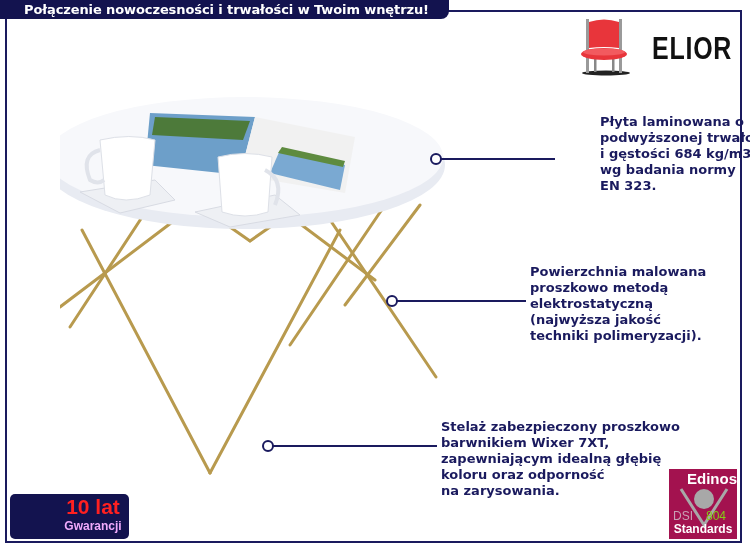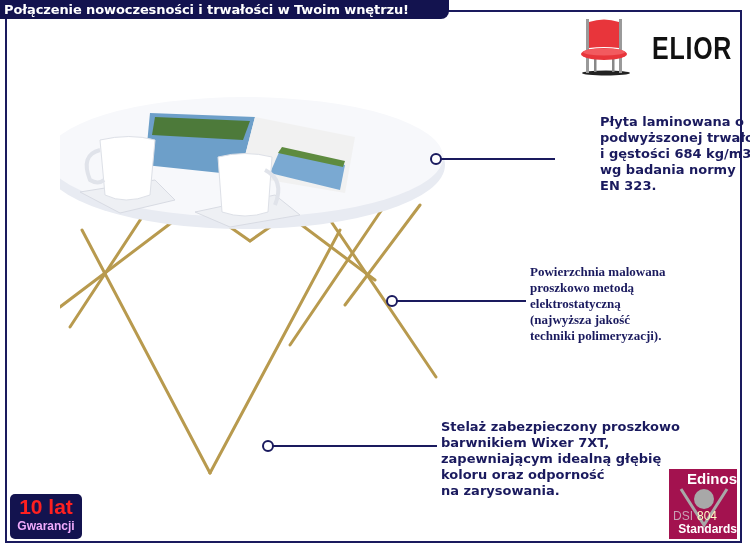--- a/index.html
+++ b/index.html
@@ -4,36 +4,36 @@
 <style>
   html, body { margin:0; padding:0; }
   body { width:750px; height:550px; position:relative; background:#ffffff; overflow:hidden;
          font-family:"DejaVu Sans", sans-serif; color:#1a1a5e; }
   .frame-left { position:absolute; left:5px; top:18px; width:2px; height:525px; background:#1a1a5e; }
   .frame-top { position:absolute; left:440px; top:10px; width:302px; height:2px; background:#1a1a5e; }
   .frame-right { position:absolute; left:740px; top:10px; width:2px; height:533px; background:#1a1a5e; }
   .frame-bottom { position:absolute; left:5px; top:541px; width:737px; height:2px; background:#1a1a5e; }
   .title-bar { position:absolute; left:0; top:0; width:449px; height:19px; background:#13134f;
                border-bottom-right-radius:8px; color:#fff; font-weight:bold; font-size:13px;
-               line-height:19px; padding-left:4px; box-sizing:border-box; white-space:nowrap; letter-spacing:-0.1px; }
+               line-height:19px; padding-left:24px; box-sizing:border-box; white-space:nowrap; letter-spacing:-0.1px; }
   .logo { position:absolute; left:578px; top:16px; width:160px; height:60px; }
   .logo-text { position:absolute; left:652px; top:30px; font-family:"Liberation Sans", sans-serif; font-weight:bold;
                font-size:32px; color:#111; letter-spacing:1px; transform:scaleX(0.78); transform-origin:left top; }
   .callout { position:absolute; font-weight:bold; font-size:13px; line-height:16px; color:#1a1a5e; white-space:pre; }
   .line { position:absolute; height:2px; background:#1a1a5e; }
   .dot { position:absolute; width:8px; height:8px; border:2.5px solid #1a1a5e; border-radius:50%; background:#fff; }
   .badge-warranty { position:absolute; left:10px; top:494px; width:72px; height:45px; background:#13134f;
-                    border-radius:5px; text-align:center; }
+                    border-radius:5px; text-align:center;padding-left:47px; }
   .badge-warranty .big { color:#ff2020; font-size:21px; line-height:24px; font-family:"Liberation Sans", sans-serif; font-weight:bold; display:block; margin-top:1px; }
   .badge-warranty .small { color:#f0abfc; font-size:12px; line-height:14px; font-family:"Liberation Sans", sans-serif; font-weight:bold; display:block; }
   .badge-edinos { position:absolute; left:669px; top:469px; width:68px; height:70px; background:#a3124f; }
   .edinos-title { position:absolute; left:0; top:1px; width:68px; text-align:right; color:#fff; font-family:"Liberation Sans", sans-serif; font-size:15px; font-weight:bold; }
   .edinos-dsi { position:absolute; left:4px; top:40px; color:#c9a0b4; font-size:12px; font-family:"Liberation Sans", sans-serif; }
-  .edinos-num { position:absolute; left:28px; top:40px; color:#fef9c3; font-size:12px; font-family:"Liberation Sans", sans-serif; }
-  .edinos-std { position:absolute; left:0; top:53px; width:68px; text-align:right; color:#fff; font-size:12px; font-weight:bold; font-family:"Liberation Sans", sans-serif; }
+  .edinos-num { position:absolute; left:37px; top:40px; color:#84cc16; font-size:12px; font-family:"Liberation Sans", sans-serif; }
+  .edinos-std { position:absolute; left:0; top:53px; width:68px; text-align:center; color:#fff; font-size:12px; font-weight:bold; font-family:"Liberation Sans", sans-serif; }
   .product { position:absolute; left:60px; top:95px; width:420px; height:410px; }
 </style>
 </head>
 <body>
 
 <div class="frame-left"></div>
 <div class="frame-top"></div>
 <div class="frame-right"></div>
 <div class="frame-bottom"></div>
 
@@ -92,21 +92,21 @@
 <div class="line" style="left:440px;top:158px;width:115px;"></div>
 <div class="dot" style="left:430px;top:153px;"></div>
 <div class="callout" style="left:556px;top:114px;margin-left:44px;">Płyta laminowana o
 podwyższonej trwałości
 i gęstości 684 kg/m3
 wg badania normy
 EN 323.</div>
 
 <div class="line" style="left:396px;top:300px;width:130px;"></div>
 <div class="dot" style="left:386px;top:295px;"></div>
-<div class="callout" style="left:530px;top:264px;font-family:Liberation Serif, serif;">Powierzchnia malowana
+<div class="callout" style="left:530px;top:264px;">Powierzchnia malowana
 proszkowo metodą
 elektrostatyczną
 (najwyższa jakość
 techniki polimeryzacji).</div>
 
 <div class="line" style="left:272px;top:445px;width:165px;"></div>
 <div class="dot" style="left:262px;top:440px;"></div>
 <div class="callout" style="left:441px;top:419px;">Stelaż zabezpieczony proszkowo
 barwnikiem Wixer 7XT,
 zapewniającym idealną głębię

